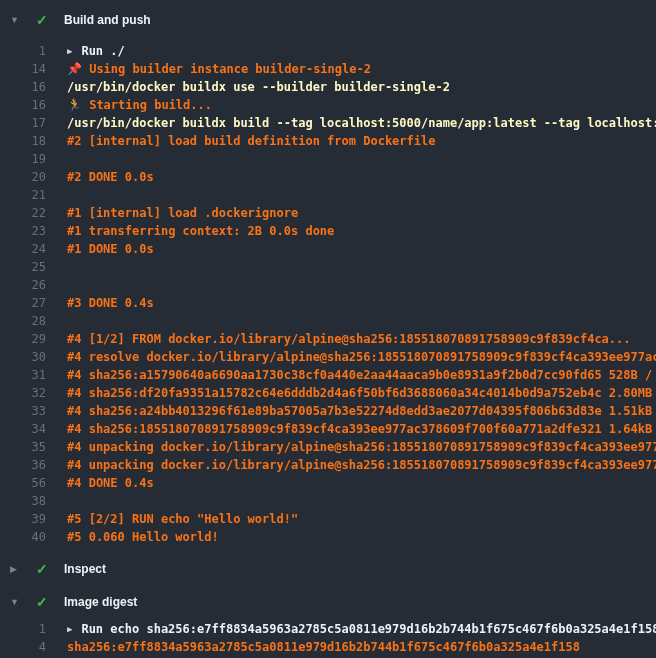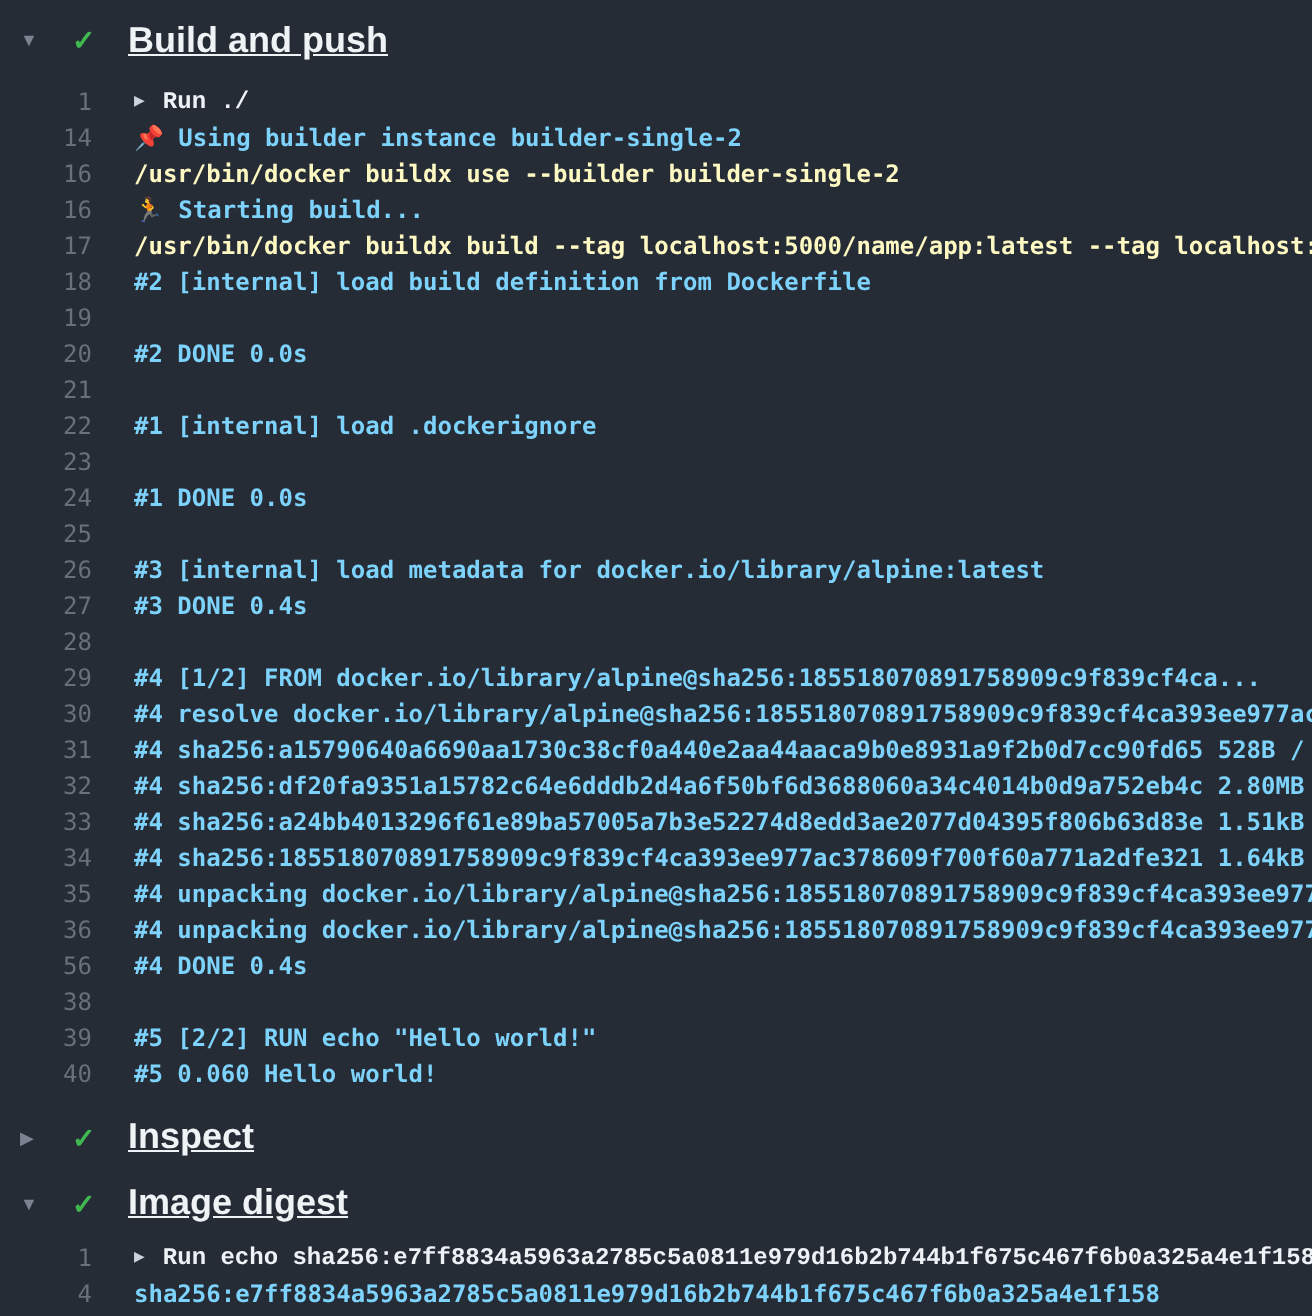--- a/index.html
+++ b/index.html
@@ -31,24 +31,23 @@
   }
   .check {
     width: 18px;
     margin-left: 10px;
     font-size: 14px;
     font-weight: bold;
     flex: none;
   }
   .section-title {
     margin-left: 10px;
-    font-size: 18px;
+    font-size: 12px;
     font-weight: bold;
     color: #f0f3f6;
-    text-decoration: underline;
   }
   .log {
     padding-top: 2px;
     padding-bottom: 6px;
   }
   .log-line {
     display: flex;
     height: 18px;
     line-height: 18px;
     font-family: "DejaVu Sans Mono", "Liberation Mono", monospace;
@@ -60,25 +59,25 @@
     width: 46px;
     flex: none;
     text-align: right;
     color: #68707b;
     font-weight: normal;
     cursor: pointer;
   }
   .line-content {
     margin-left: 21px;
     font-weight: bold;
-    color: #7dd3fc;
+    color: #f97316;
     flex: none;
   }
   .line-content.info { color: #fef9c3; }
-  .line-content.command { color: #eef2f6; font-family: Liberation Mono, monospace; }
+  .line-content.command { color: #eef2f6; }
   .expand-arrow {
     display: inline-block;
     font-size: 9px;
     color: #ccd3da;
     margin-right: 9px;
     vertical-align: 1px;
     cursor: pointer;
   }
 </style>
 </head>
@@ -95,24 +94,24 @@
         <div class="log-line"><span class="line-number">1</span><span class="line-content command"><span class="expand-arrow">▶</span><span>Run ./</span></span></div>
         <div class="log-line"><span class="line-number">14</span><span class="line-content ">📌 Using builder instance builder-single-2</span></div>
         <div class="log-line"><span class="line-number">16</span><span class="line-content info">/usr/bin/docker buildx use --builder builder-single-2</span></div>
         <div class="log-line"><span class="line-number">16</span><span class="line-content ">🏃 Starting build...</span></div>
         <div class="log-line"><span class="line-number">17</span><span class="line-content info">/usr/bin/docker buildx build --tag localhost:5000/name/app:latest --tag localhost:50</span></div>
         <div class="log-line"><span class="line-number">18</span><span class="line-content ">#2 [internal] load build definition from Dockerfile</span></div>
         <div class="log-line"><span class="line-number">19</span></div>
         <div class="log-line"><span class="line-number">20</span><span class="line-content ">#2 DONE 0.0s</span></div>
         <div class="log-line"><span class="line-number">21</span><span class="line-content "></span></div>
         <div class="log-line"><span class="line-number">22</span><span class="line-content ">#1 [internal] load .dockerignore</span></div>
-        <div class="log-line"><span class="line-number">23</span></div>
+        <div class="log-line"><span class="line-number">23</span><span class="line-content ">#1 transferring context: 2B 0.0s done</span></div>
         <div class="log-line"><span class="line-number">24</span><span class="line-content ">#1 DONE 0.0s</span></div>
         <div class="log-line"><span class="line-number">25</span><span class="line-content "></span></div>
-        <div class="log-line"><span class="line-number">26</span><span class="line-content ">#3 [internal] load metadata for docker.io/library/alpine:latest</span></div>
+        <div class="log-line"><span class="line-number">26</span></div>
         <div class="log-line"><span class="line-number">27</span><span class="line-content ">#3 DONE 0.4s</span></div>
         <div class="log-line"><span class="line-number">28</span><span class="line-content "></span></div>
         <div class="log-line"><span class="line-number">29</span><span class="line-content ">#4 [1/2] FROM docker.io/library/alpine@sha256:185518070891758909c9f839cf4ca...</span></div>
         <div class="log-line"><span class="line-number">30</span><span class="line-content ">#4 resolve docker.io/library/alpine@sha256:185518070891758909c9f839cf4ca393ee977ac3</span></div>
         <div class="log-line"><span class="line-number">31</span><span class="line-content ">#4 sha256:a15790640a6690aa1730c38cf0a440e2aa44aaca9b0e8931a9f2b0d7cc90fd65 528B / 5</span></div>
         <div class="log-line"><span class="line-number">32</span><span class="line-content ">#4 sha256:df20fa9351a15782c64e6dddb2d4a6f50bf6d3688060a34c4014b0d9a752eb4c 2.80MB /</span></div>
         <div class="log-line"><span class="line-number">33</span><span class="line-content ">#4 sha256:a24bb4013296f61e89ba57005a7b3e52274d8edd3ae2077d04395f806b63d83e 1.51kB /</span></div>
         <div class="log-line"><span class="line-number">34</span><span class="line-content ">#4 sha256:185518070891758909c9f839cf4ca393ee977ac378609f700f60a771a2dfe321 1.64kB /</span></div>
         <div class="log-line"><span class="line-number">35</span><span class="line-content ">#4 unpacking docker.io/library/alpine@sha256:185518070891758909c9f839cf4ca393ee977a</span></div>
         <div class="log-line"><span class="line-number">36</span><span class="line-content ">#4 unpacking docker.io/library/alpine@sha256:185518070891758909c9f839cf4ca393ee977a</span></div>

